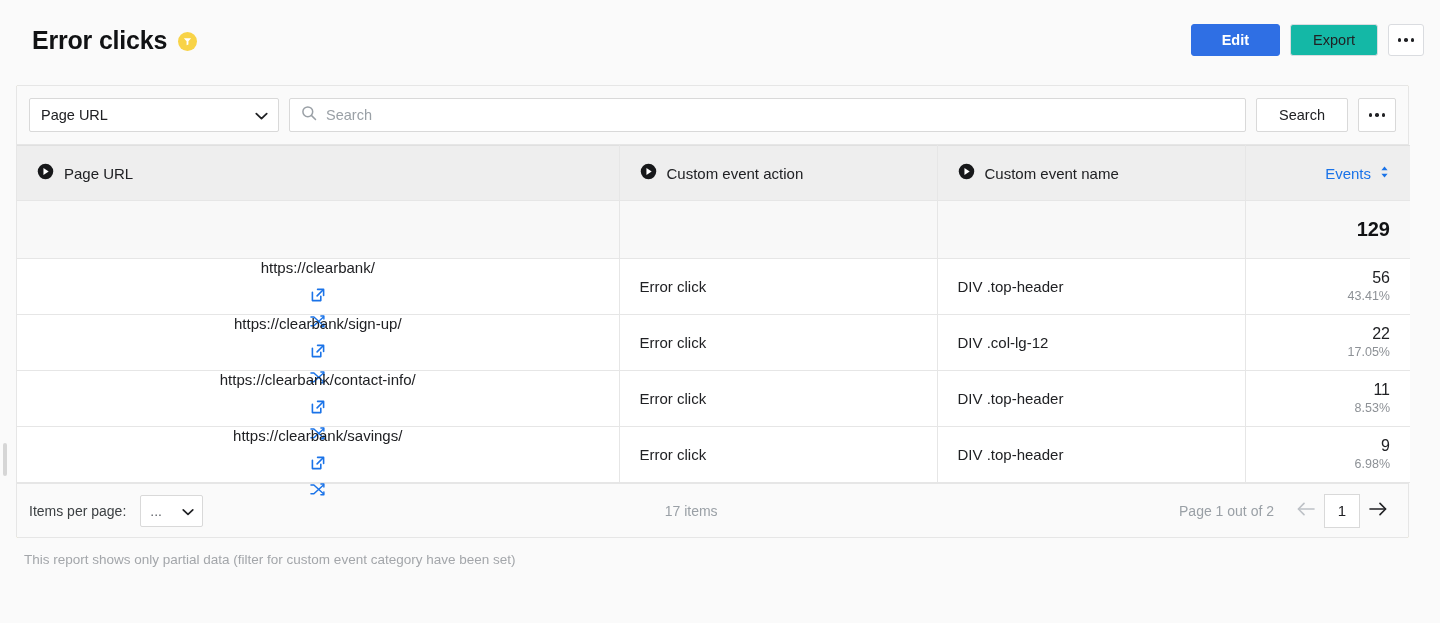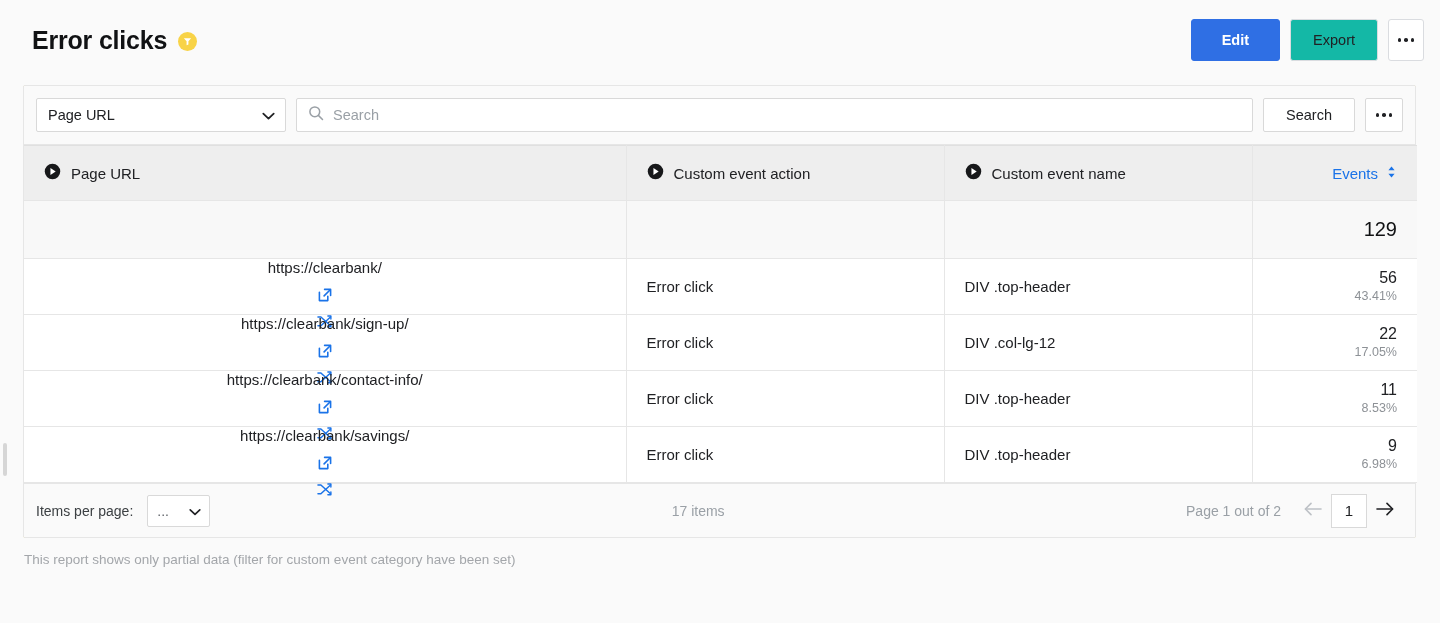--- a/index.html
+++ b/index.html
@@ -40,21 +40,21 @@
     width: 19px; height: 19px;
     border-radius: 50%;
     background: #f8d347;
     display: flex; align-items: center; justify-content: center;
     margin-top: 2px;
   }
   .filter-badge svg { display: block; }
 
   .top-actions { display: flex; align-items: center; gap: 10px; }
   .btn {
-    height: 42px;
+    height: 32px;
     border-radius: 3px;
     font-size: 14.5px;
     font-family: "Liberation Sans", sans-serif;
     display: flex; align-items: center; justify-content: center;
     cursor: pointer;
     white-space: nowrap;
   }
   .btn-primary {
     background: #2f6fe4;
     color: #ffffff;
@@ -75,21 +75,21 @@
     padding: 0;
   }
   .dots {
     display: flex; gap: 3px; align-items: center;
   }
   .dots i { width: 3.5px; height: 3.5px; border-radius: 50%; background: #202124; display:block; }
 
   
   .card {
     position: absolute;
-    left: 23px; top: 85px;
+    left: 16px; top: 85px;
     width: 1393px;
     background: #fde047;
     border: 1px solid #e6e6e6;
     border-radius: 2px;
   }
 
   .search-row {
     display: flex;
     align-items: center;
     gap: 10px;
@@ -194,21 +194,21 @@
     cursor: pointer;
   }
 
   tbody tr.total-row td {
     background: #f8f8f8;
     height: 58px;
   }
   .total-value {
     text-align: right;
     font-size: 20px;
-    font-weight: normal;
+    font-weight: bold;
     color: #111214;
     padding: 0 20px;
   }
   tbody tr.data-row td { height: 55px; background: #ffffff; }
   .cell-url {
     padding: 0 20px;
     font-size: 15px;
     color: #202124;
     display: flex;
     align-items: center;

